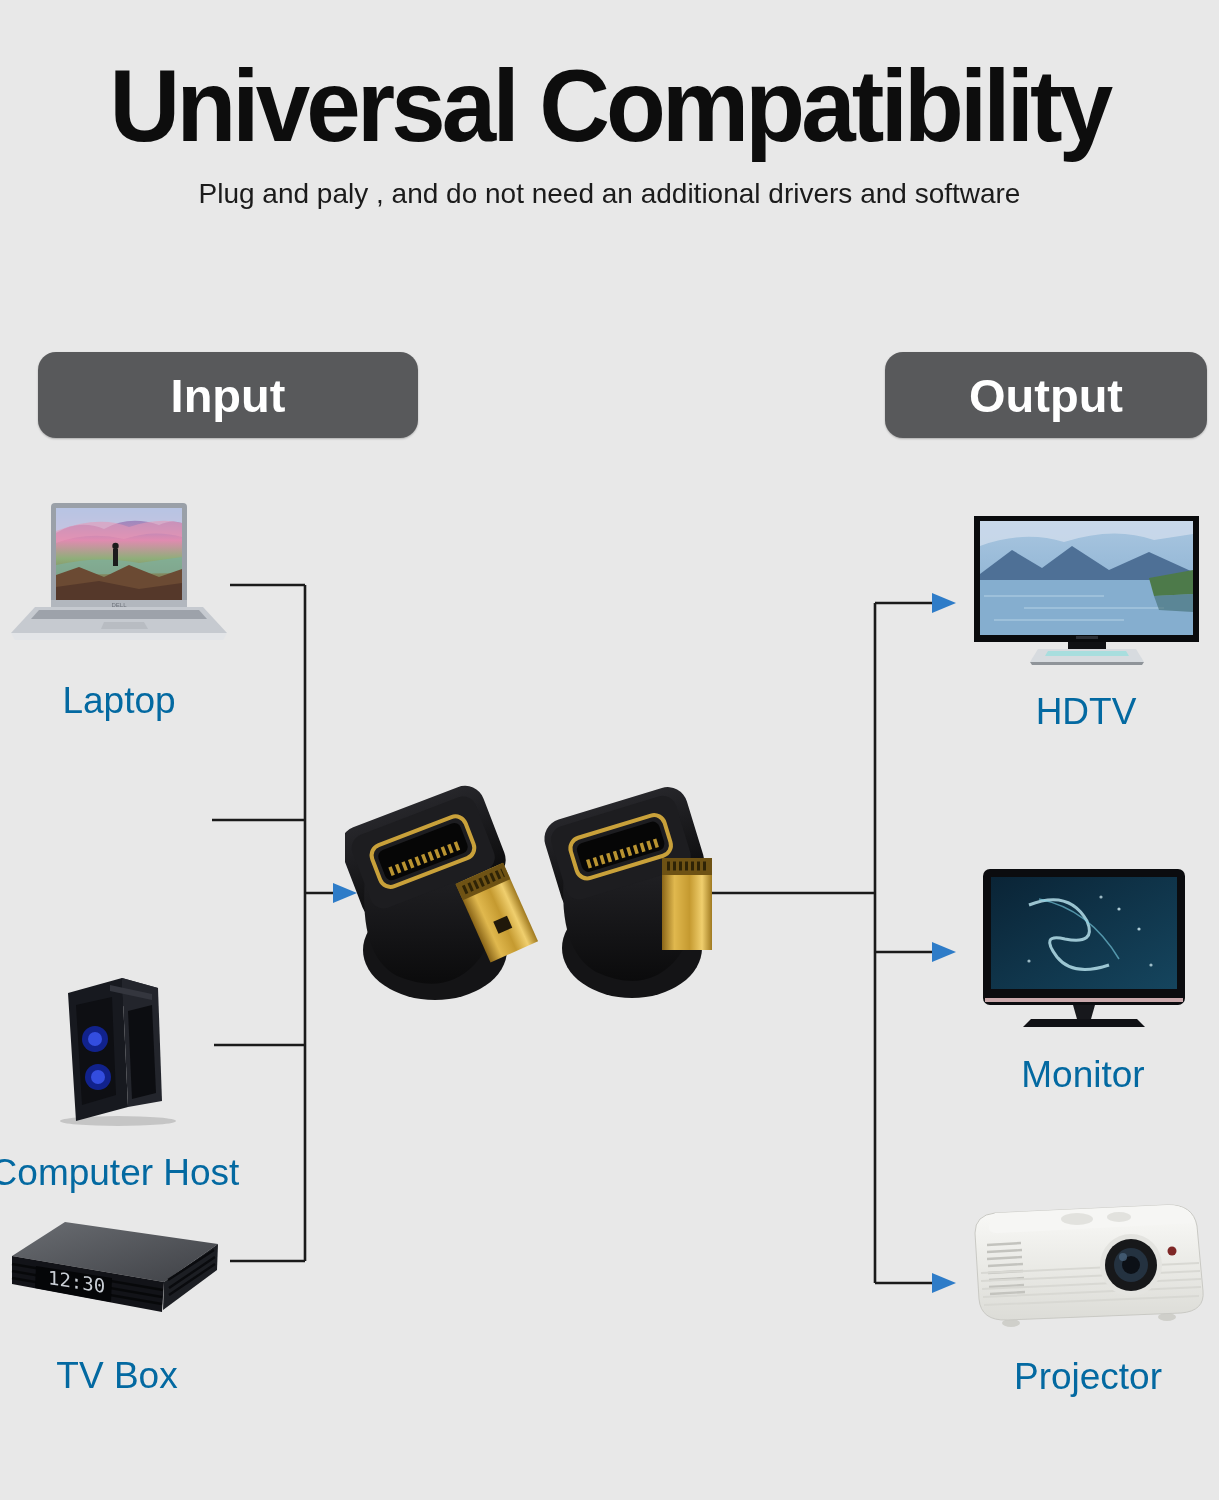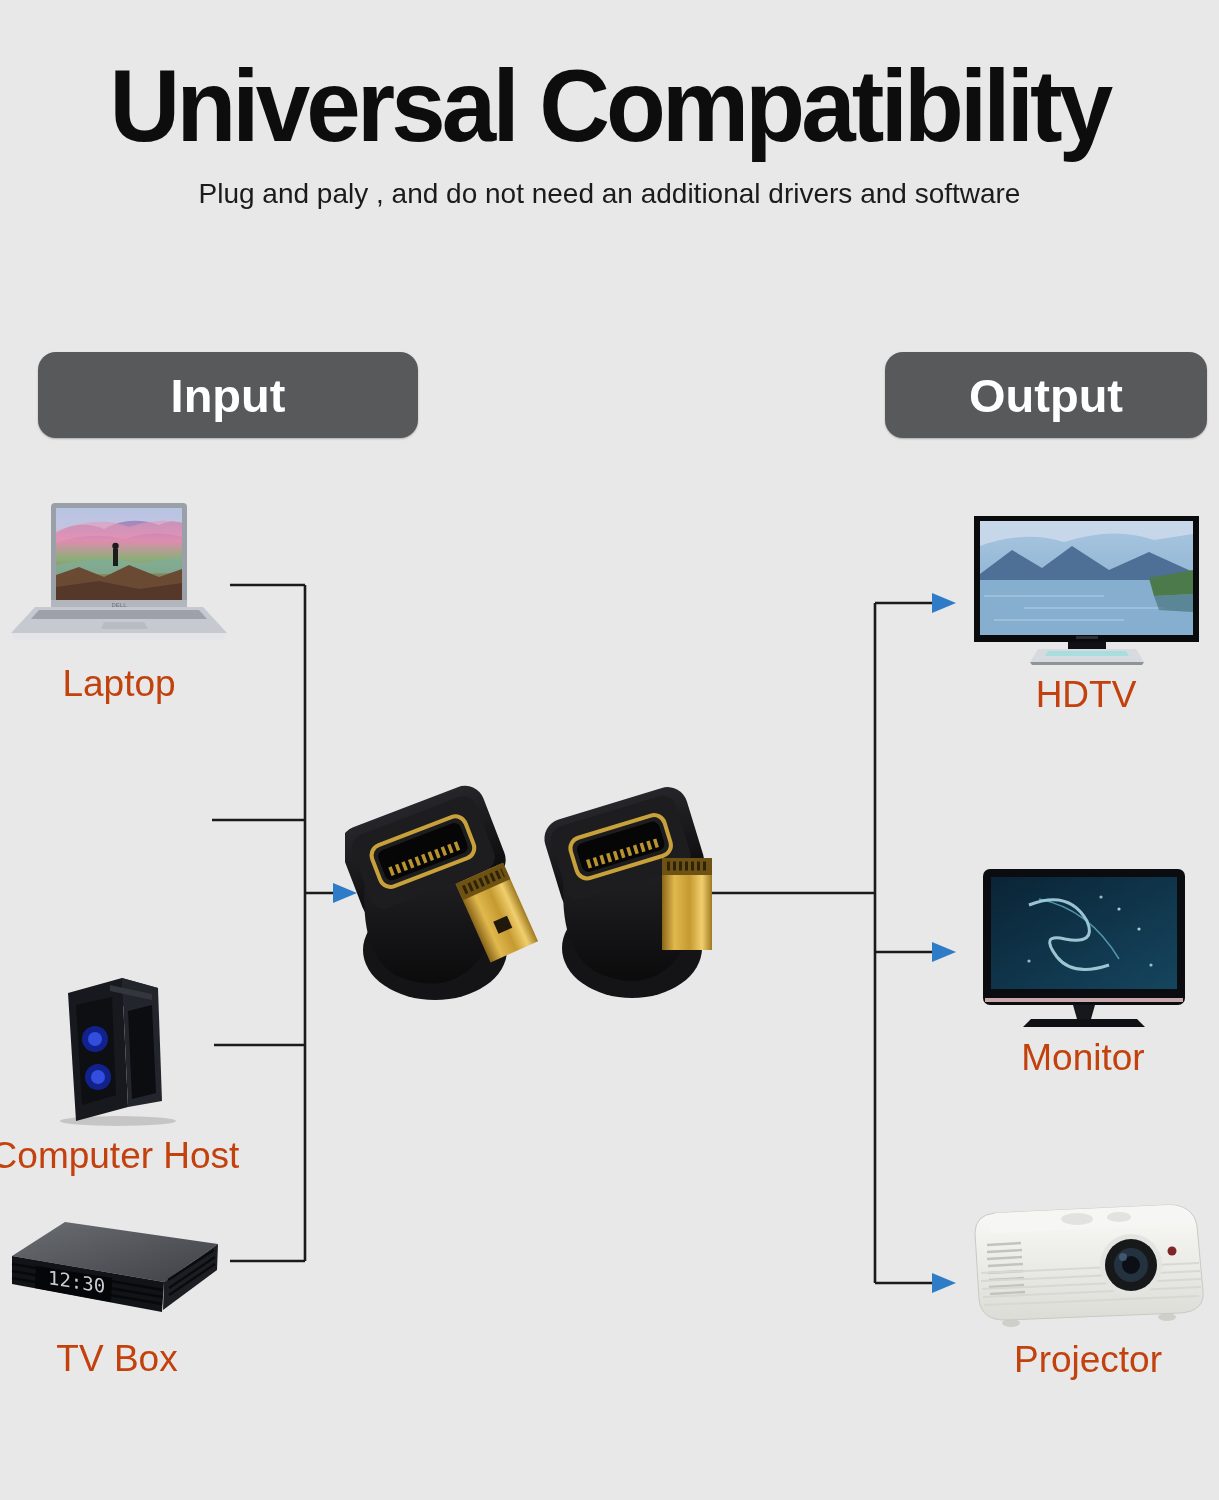--- a/index.html
+++ b/index.html
@@ -13,21 +13,21 @@
          font-size:28px;font-weight:400;color:#1b1b1b;white-space:nowrap;}
 
   .section-btn{position:absolute;height:86px;background:#58595b;border-radius:18px;
          color:#ffffff;font-size:47px;font-weight:700;display:flex;align-items:center;
          justify-content:center;box-shadow:0 1px 2px rgba(0,0,0,.25);}
   .btn-input{left:38px;top:352px;width:380px;}
   .btn-output{left:885px;top:352px;width:322px;}
 
   .device{position:absolute;display:flex;flex-direction:column;align-items:center;}
   .device svg{display:block;}
-  .device-label{font-size:37px;color:#c2410c;margin-top:8px;white-space:nowrap;}
+  .device-label{font-size:37px;color:#0369a1;margin-top:25px;white-space:nowrap;}
 
   .overlay{position:absolute;left:0;top:0;width:1219px;height:1500px;pointer-events:none;}
   .adapters{position:absolute;left:345px;top:778px;}
 </style>
 </head>
 <body>
 
 <div class="canvas">
 
   <div class="title">Universal Compatibility</div>

